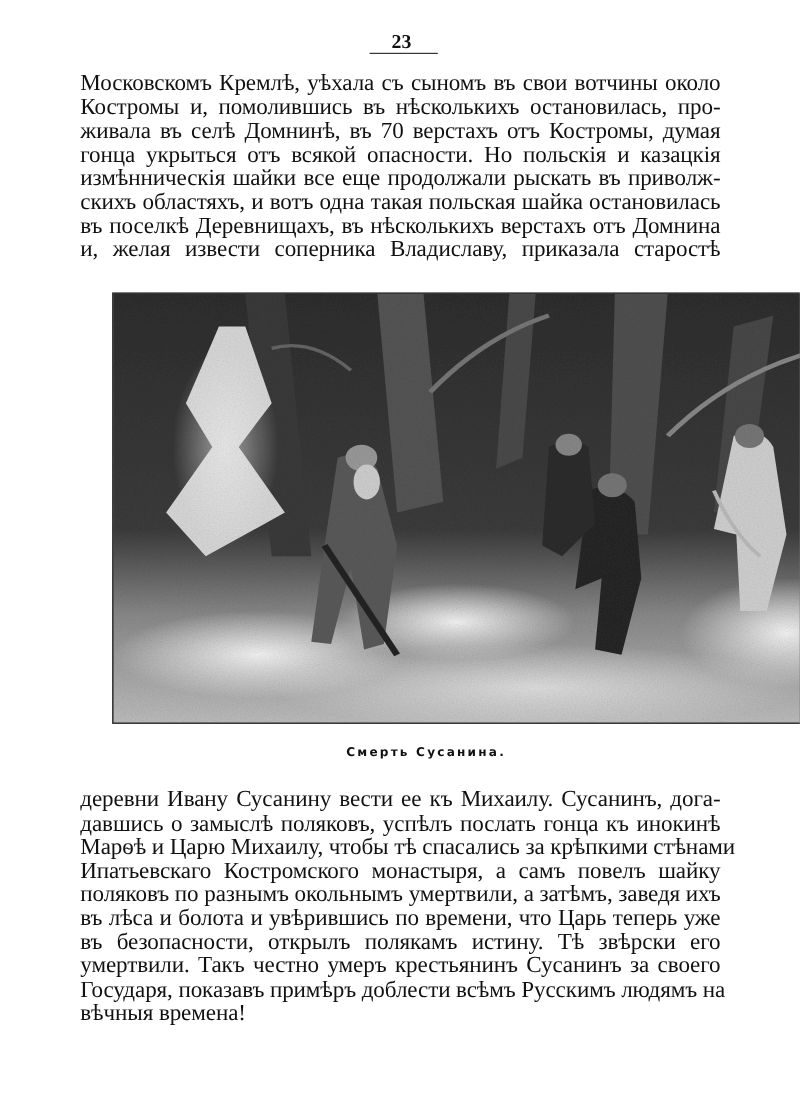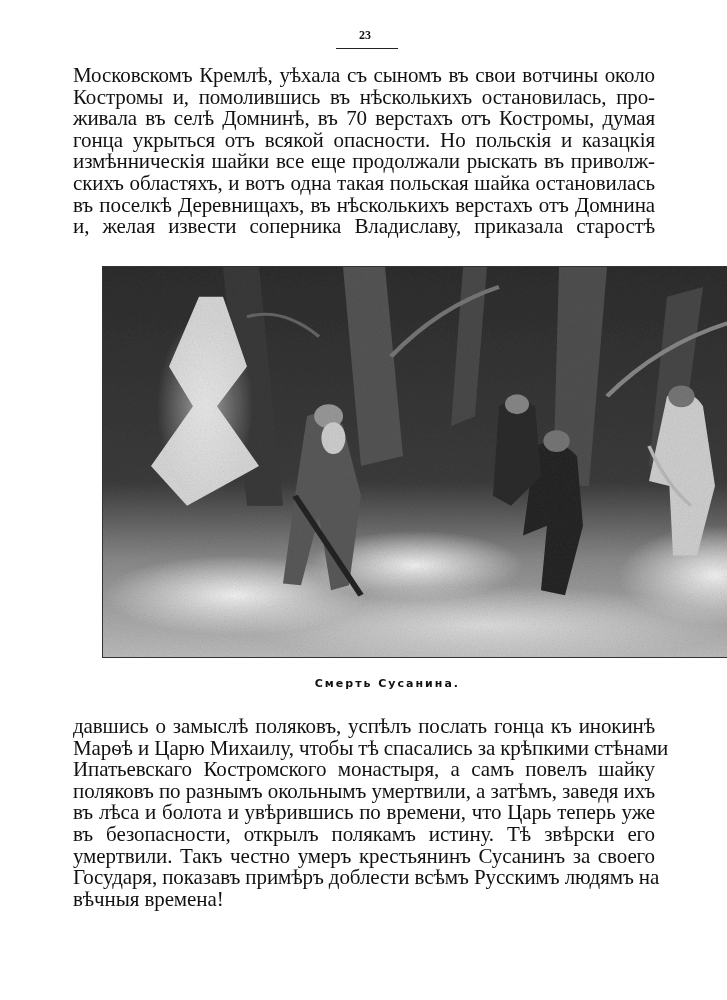--- a/index.html
+++ b/index.html
@@ -1,17 +1,17 @@
 <!DOCTYPE html>
 <html><head>
 <meta charset="utf-8">
 <style>
   html, body { margin: 0; padding: 0; background: #ffffff; }
   body { width: 727px; height: 1000px; position: relative; overflow: hidden; font-family: "DejaVu Serif", "Liberation Serif", serif; color: #111; }
-  .page-number { position: absolute; left: 340px; top: 28px; width: 50px; text-align: center; font-family: "Liberation Serif", serif; font-weight: bold; font-size: 12px; }
+  .page-number { position: absolute; left: 340px; top: 28px; width: 50px; text-align: center; font-family: "Liberation Serif", serif; font-weight: bold; font-size: 18px; }
   .page-rule { position: absolute; left: 336px; top: 48px; width: 62px; height: 1px; background: #222; }
   .para { position: absolute; left: 73px; width: 582px; font-family: "Liberation Serif", serif; font-size: 21px; line-height: 21.6px; text-align: justify; letter-spacing: -0.1px; }
   .para .line { display: block; text-align: justify; text-align-last: justify; white-space: nowrap; }
   .para .line.last { text-align-last: left; }
   #para1 { top: 65px; }
   #para2 { top: 716px; }
   .figure { position: absolute; left: 71px; top: 266px; width: 704px; height: 392px; border: 1px solid #333; box-sizing: border-box; overflow: hidden; background: #3a3a3a; margin-left: 31px; }
   .figure svg { display: block; width: 100%; height: 100%; }
   .caption { position: absolute; left: 260px; top: 677px; width: 200px; text-align: right; font-family: "DejaVu Sans", sans-serif; font-weight: bold; font-size: 11px; letter-spacing: 2px; }
 </style>
@@ -90,20 +90,21 @@
         <path d="M455 180 Q470 220 490 240" stroke="#bbb" stroke-width="3" fill="none"></path>
         <path d="M530 150 L575 150 L575 250 L540 250 Z" fill="#555"></path>
       </g>
       <text x="528" y="380" font-family="DejaVu Serif, serif" font-size="8" fill="#222">Н. Ник...</text>
     </svg>
   </div>
 
   <div class="caption">Смерть Сусанина.</div>
 
   <div class="para" id="para2">
+    <span class="line">деревни Ивану Сусанину вести ее къ Михаилу. Сусанинъ, дога-</span>
     <span class="line">давшись о замыслѣ поляковъ, успѣлъ послать гонца къ инокинѣ</span>
     <span class="line">Марѳѣ и Царю Михаилу, чтобы тѣ спасались за крѣпкими стѣнами</span>
     <span class="line">Ипатьевскаго Костромского монастыря, а самъ повелъ шайку</span>
     <span class="line">поляковъ по разнымъ окольнымъ умертвили, а затѣмъ, заведя ихъ</span>
     <span class="line">въ лѣса и болота и увѣрившись по времени, что Царь теперь уже</span>
     <span class="line">въ безопасности, открылъ полякамъ истину. Тѣ звѣрски его</span>
     <span class="line">умертвили. Такъ честно умеръ крестьянинъ Сусанинъ за своего</span>
     <span class="line">Государя, показавъ примѣръ доблести всѣмъ Русскимъ людямъ на</span>
     <span class="line last">вѣчныя времена!</span>
   </div>

